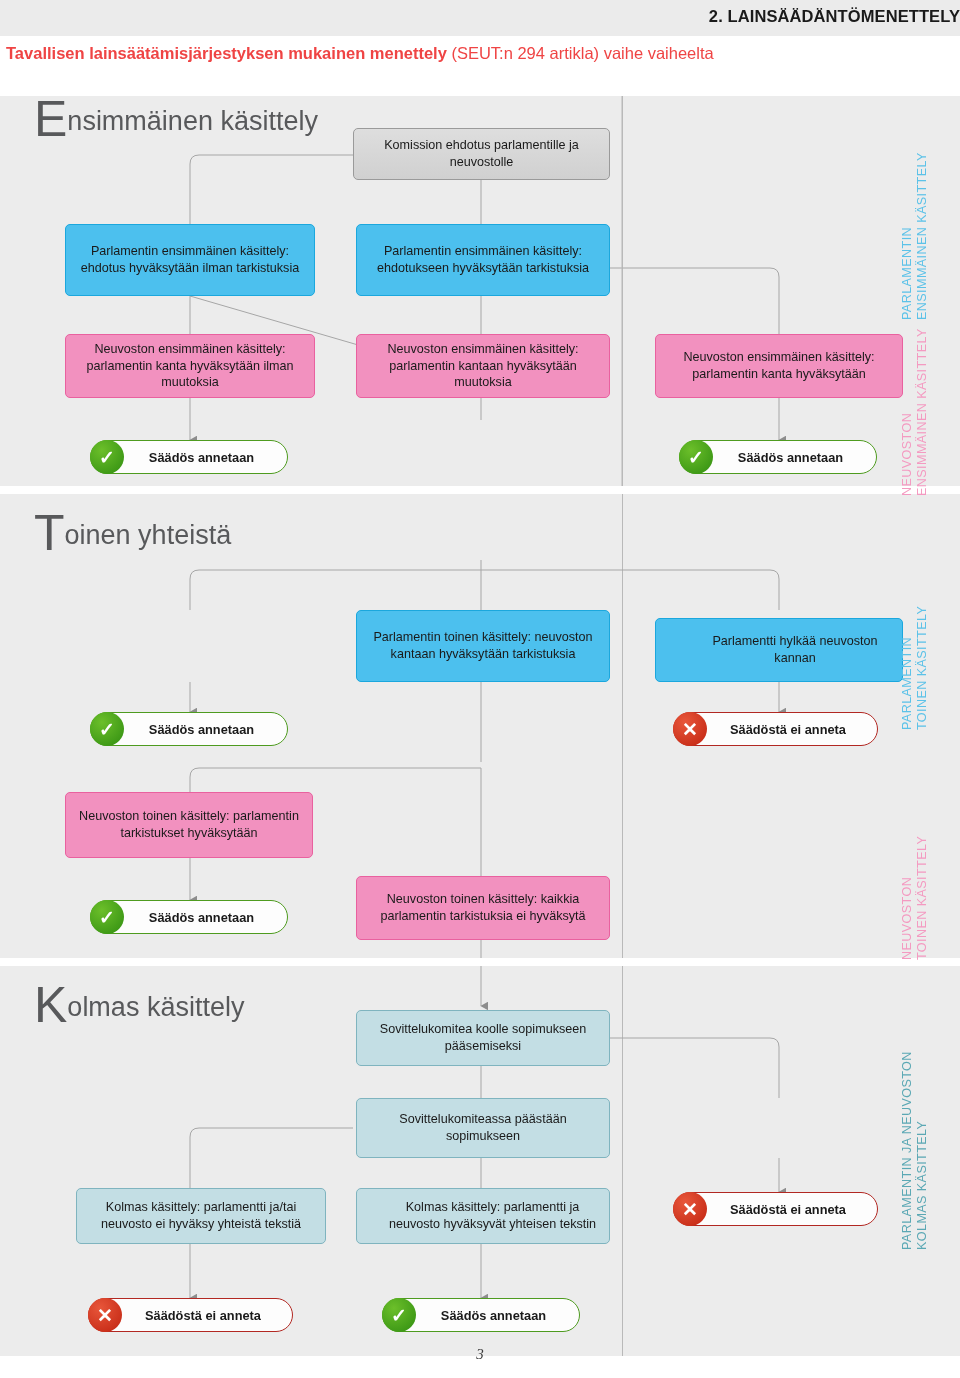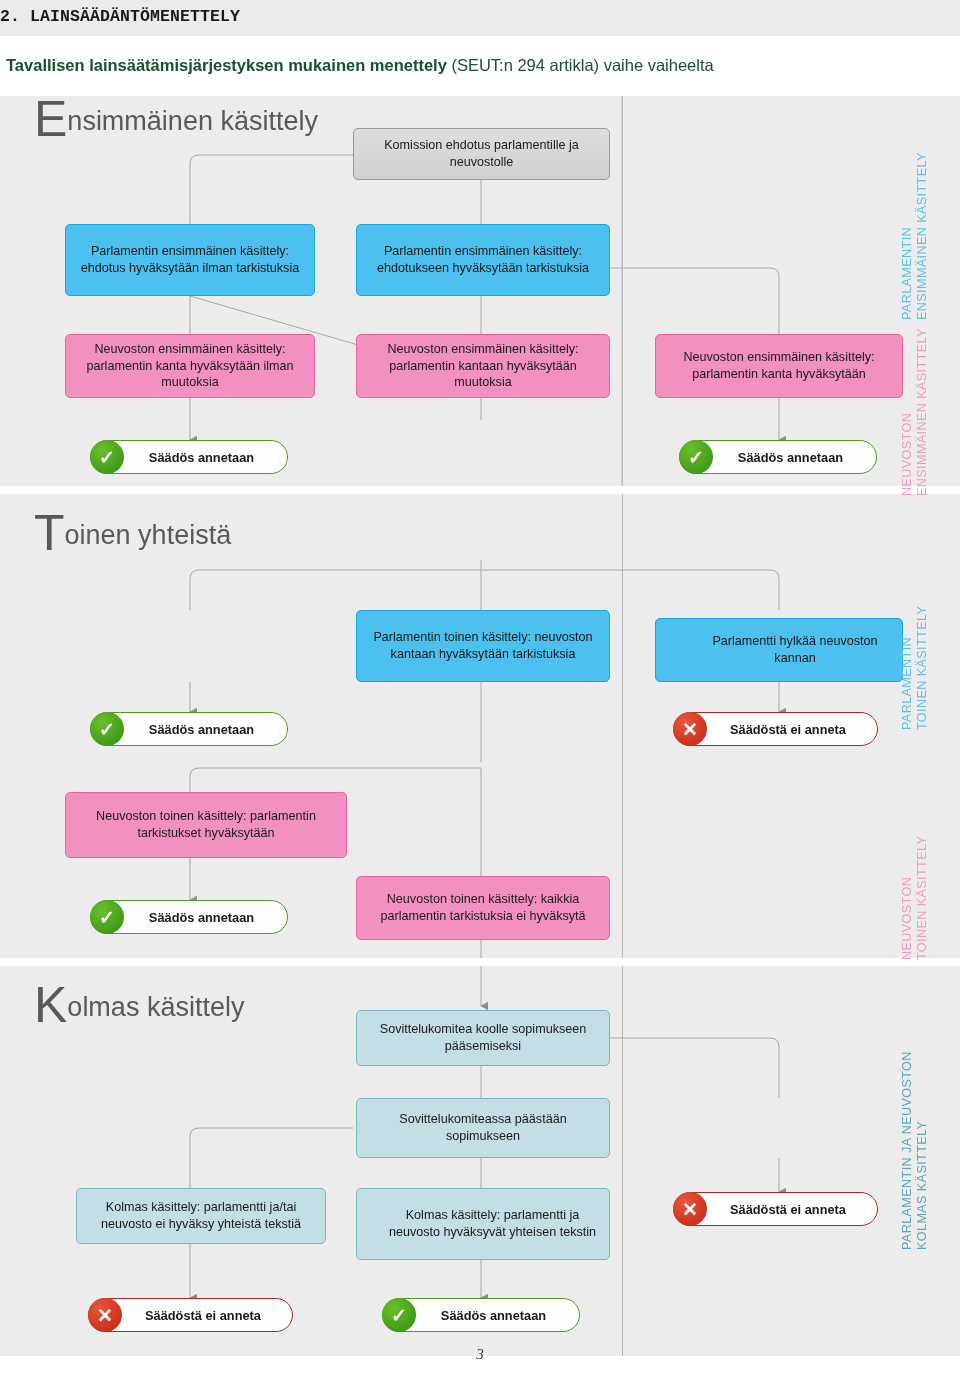--- a/index.html
+++ b/index.html
@@ -13,28 +13,27 @@
   }
   .page{position:relative;width:960px;height:1378px;}
 
   
   .hdr-band{
     position:absolute;left:0;top:0;width:960px;height:36px;
     background:#ebebeb;
   }
   .hdr-title{
     position:absolute;left:0;top:7px;width:960px;
-    text-align:left;
+    text-align:right;
     font-size:16.5px;font-weight:bold;letter-spacing:.1px;
     color:#1a1a1a;
-    font-family:Liberation Mono, monospace;
   }
   .subtitle{
-    position:absolute;left:6px;top:56px;width:950px;
-    font-size:16.5px;color:#14532d;
+    position:absolute;left:6px;top:44px;width:950px;
+    font-size:16.5px;color:#ef4444;
     white-space:nowrap;
   }
   .subtitle b{font-weight:bold;}
   .subtitle span.light{font-weight:normal;}
 
   
   .band{
     position:absolute;left:0;width:960px;
     background:#ececec;
   }
@@ -248,33 +247,33 @@
 
   <div class="pill pill-ok" style="left:90px;top:712px;width:198px;">
     <span class="badge">✓</span>
     <span class="plabel">Säädös annetaan</span>
   </div>
   <div class="pill pill-no" style="left:673px;top:712px;width:205px;">
     <span class="badge">✕</span>
     <span class="plabel">Säädöstä ei anneta</span>
   </div>
 
-  <div class="box box-pink" style="left:65px;top:792px;width:282px;height:66px;">Neuvoston toinen käsittely: parlamentin tarkistukset hyväksytään</div>
+  <div class="box box-pink" style="left:65px;top:792px;width:248px;height:66px;">Neuvoston toinen käsittely: parlamentin tarkistukset hyväksytään</div>
   <div class="box box-pink" style="left:356px;top:876px;width:254px;height:64px;">Neuvoston toinen käsittely: kaikkia parlamentin tarkistuksia ei hyväksytä</div>
 
   <div class="pill pill-ok" style="left:90px;top:900px;width:198px;">
     <span class="badge">✓</span>
     <span class="plabel">Säädös annetaan</span>
   </div>
 
   <div class="box box-teal" style="left:356px;top:1010px;width:254px;height:56px;">Sovittelukomitea koolle sopimukseen pääsemiseksi</div>
   <div class="box box-teal" style="left:356px;top:1098px;width:254px;height:60px;">Sovittelukomiteassa päästään sopimukseen</div>
 
   <div class="box box-teal" style="left:76px;top:1188px;width:250px;height:56px;">Kolmas käsittely: parlamentti ja/tai neuvosto ei hyväksy yhteistä tekstiä</div>
-  <div class="box box-teal" style="left:356px;top:1188px;width:254px;height:72px;padding-left:28px;">Kolmas käsittely: parlamentti ja neuvosto hyväksyvät yhteisen tekstin</div>
+  <div class="box box-teal" style="left:356px;top:1188px;width:254px;height:56px;padding-left:28px;">Kolmas käsittely: parlamentti ja neuvosto hyväksyvät yhteisen tekstin</div>
 
   <div class="pill pill-no" style="left:673px;top:1192px;width:205px;">
     <span class="badge">✕</span>
     <span class="plabel">Säädöstä ei anneta</span>
   </div>
 
   <div class="pill pill-no" style="left:88px;top:1298px;width:205px;">
     <span class="badge">✕</span>
     <span class="plabel">Säädöstä ei anneta</span>
   </div>

